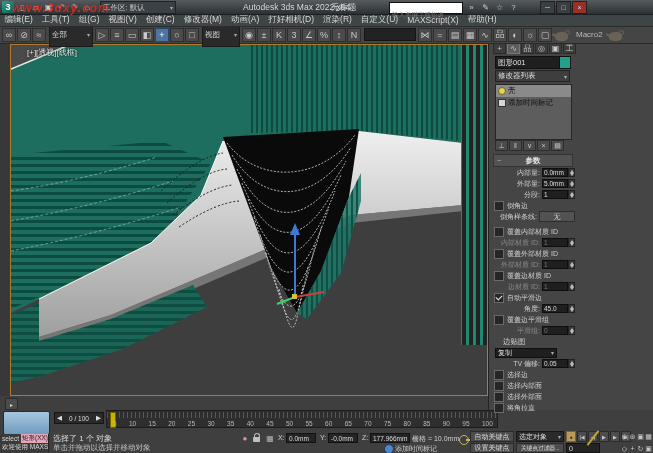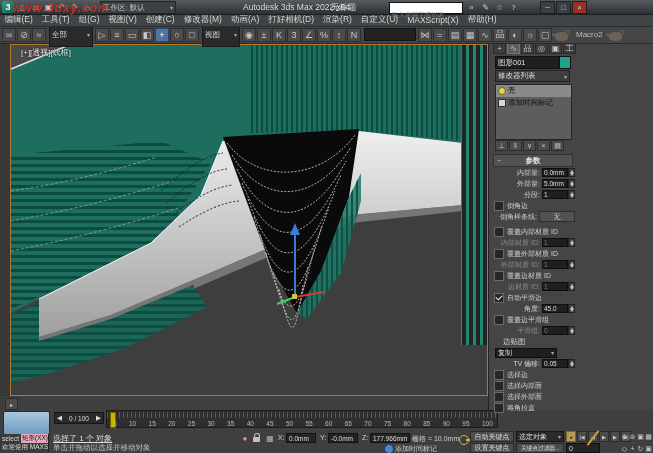--- a/index.html
+++ b/index.html
@@ -44,21 +44,21 @@
          display:flex;align-items:center;justify-content:space-between;padding:0 2px;box-sizing:border-box;}
   .tb-field{height:13px;margin:0 2px;background:#222;border:1px solid #141414;box-sizing:border-box;}
   .dd-car{font-size:6px;color:#aaa;margin-left:2px;}
   .tb-label{font-size:8px;color:#bbb;margin:0 4px;}
   .teapot{width:13px;height:9px;background:#6b6257;border-radius:45% 45% 40% 40%;position:relative;margin:3px 4px 0 2px;}
   .teapot::before{content:"";position:absolute;left:-3px;top:2px;width:4px;height:2px;background:#6b6257;transform:rotate(25deg);}
   .teapot::after{content:"";position:absolute;right:-2px;top:-2px;width:3px;height:3px;border:1px solid #6b6257;border-radius:50%;}
   
   .leftstrip{left:0;top:44px;width:10px;height:352px;background:#383838;border-right:1px solid #2b2b2b;}
   .viewport{left:10px;top:44px;width:478px;height:352px;border:1px solid #b07a2a;box-sizing:border-box;z-index:1;}
-  .vp-label{position:absolute;left:10px;top:2px;font-size:8px;color:#e8e8e8;z-index:5;text-shadow:0 0 2px #000;}
+  .vp-label{position:absolute;left:16px;top:2px;font-size:8px;color:#e8e8e8;z-index:5;text-shadow:0 0 2px #000;}
   .annotation{left:30px;top:344px;width:620px;z-index:60;color:#e11515;font-weight:bold;
               font-size:17px;line-height:20px;white-space:nowrap;}
   .annotation .l2{margin-left:56px;}
   
   .cmdpanel{left:488px;top:40px;width:165px;height:370px;background:#454545;border-left:1px solid #242424;z-index:10;font-size:7.5px;}
   .cp-tabs{position:absolute;left:4px;top:2px;display:flex;gap:1px;}
   .cp-tab{width:13px;height:12px;background:#3d3d3d;border:1px solid #2a2a2a;color:#c9c9c9;font-size:8px;
           display:flex;align-items:center;justify-content:center;box-sizing:border-box;}
   .cp-tab.active{background:#5d5d5d;border-color:#777;}
   .cp-name{position:absolute;left:6px;top:16px;width:60px;height:11px;background:#1f1f1f;border:1px solid #101010;
@@ -108,21 +108,21 @@
              display:flex;align-items:center;justify-content:space-between;font-size:6.5px;color:#ddd;padding:0 2px;box-sizing:border-box;}
   .ruler{left:106px;top:14px;width:392px;height:18px;background:#2e2e2e;border:1px solid #1d1d1d;box-sizing:border-box;
          background-image:repeating-linear-gradient(90deg,#585858 0 1px,transparent 1px 4px);
          background-size:100% 6px;background-repeat:no-repeat;background-position:0 1px;}
   .ruler .marker{position:absolute;left:3px;top:1px;width:4px;height:14px;background:#c8b400;border:1px solid #6e6300;}
   .ticks{position:absolute;left:6px;right:4px;bottom:0;display:flex;justify-content:space-between;}
   .ticks span{font-size:6.5px;color:#b8b8b8;}
   .lst{left:0;width:49px;height:9px;background:#3a3a3a;border-right:1px solid #222;display:flex;align-items:center;
        font-size:6.5px;color:#ddd;padding-left:2px;box-sizing:border-box;white-space:nowrap;overflow:hidden;}
   .lst .chip{background:#e8a7b8;color:#222;margin-left:2px;padding:0 1px;}
-  .status-text{left:53px;top:37px;font-size:8px;color:#ddd;text-decoration:underline;}
+  .status-text{left:53px;top:37px;font-size:8px;color:#ddd;}
   .prompt-text{left:53px;top:47px;font-size:7.5px;color:#c4c4c4;}
   .st-ic{top:37px;width:10px;height:10px;display:flex;align-items:center;justify-content:center;font-size:8px;}
   .lock{left:253px;top:41px;width:7px;height:5px;background:#c0c0c0;border-radius:1px;}
   .lock::before{content:"";position:absolute;top:-4px;left:1px;width:4px;height:4px;border:1px solid #c0c0c0;
                 border-bottom:none;border-radius:3px 3px 0 0;}
   .coord-lab{top:38px;font-size:7px;color:#cfcfcf;}
   .coord-val{top:37px;height:10px;background:#242424;border:1px solid #121212;color:#ddd;font-size:6.5px;
              display:flex;align-items:center;padding:0 2px;box-sizing:border-box;}
   .grid-lab{left:412px;top:38px;font-size:7px;color:#cfcfcf;white-space:nowrap;}
   .keyic{left:459px;top:39px;width:8px;height:8px;border:1.5px solid #c9b458;border-radius:50%;}

